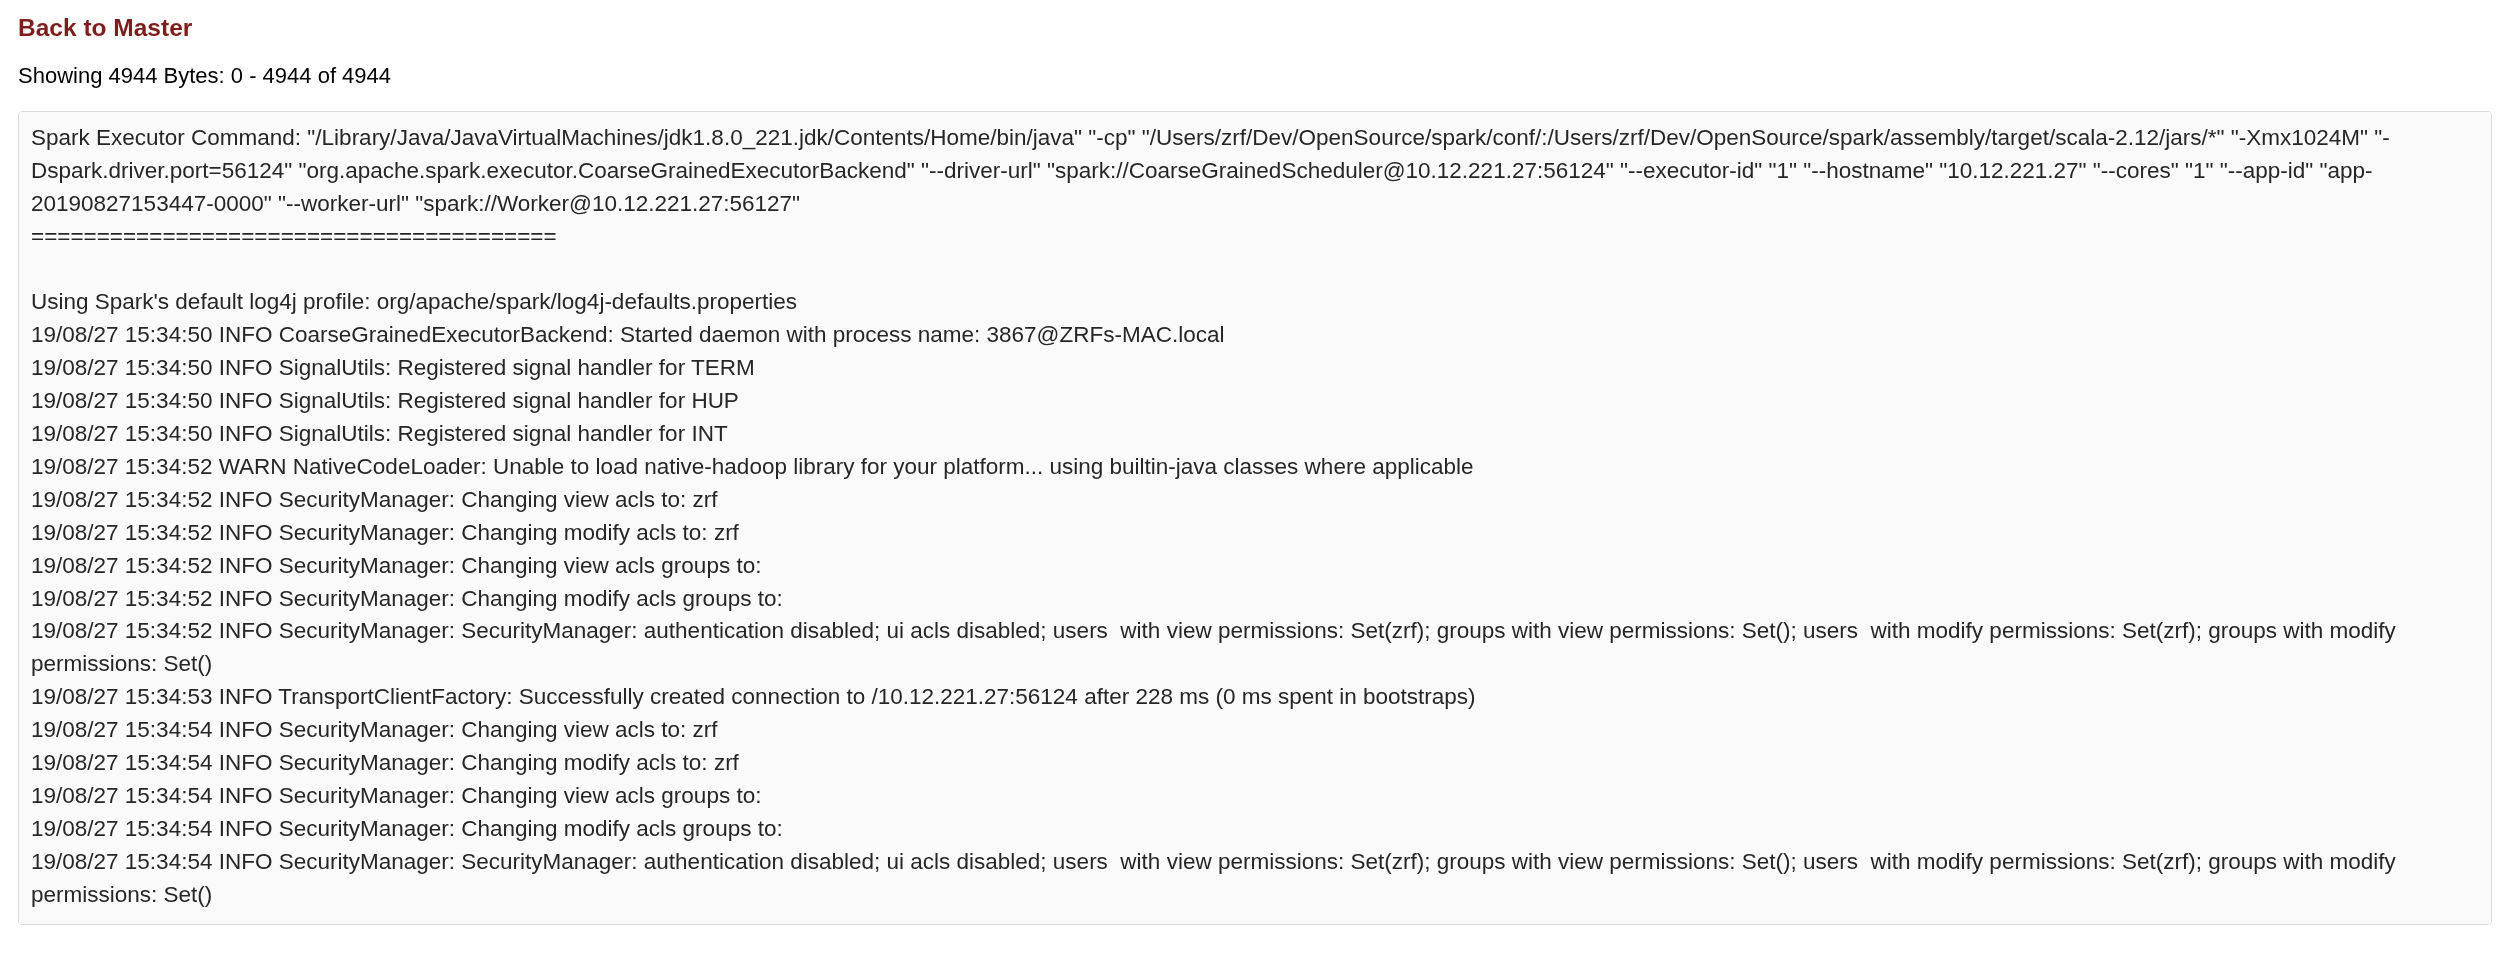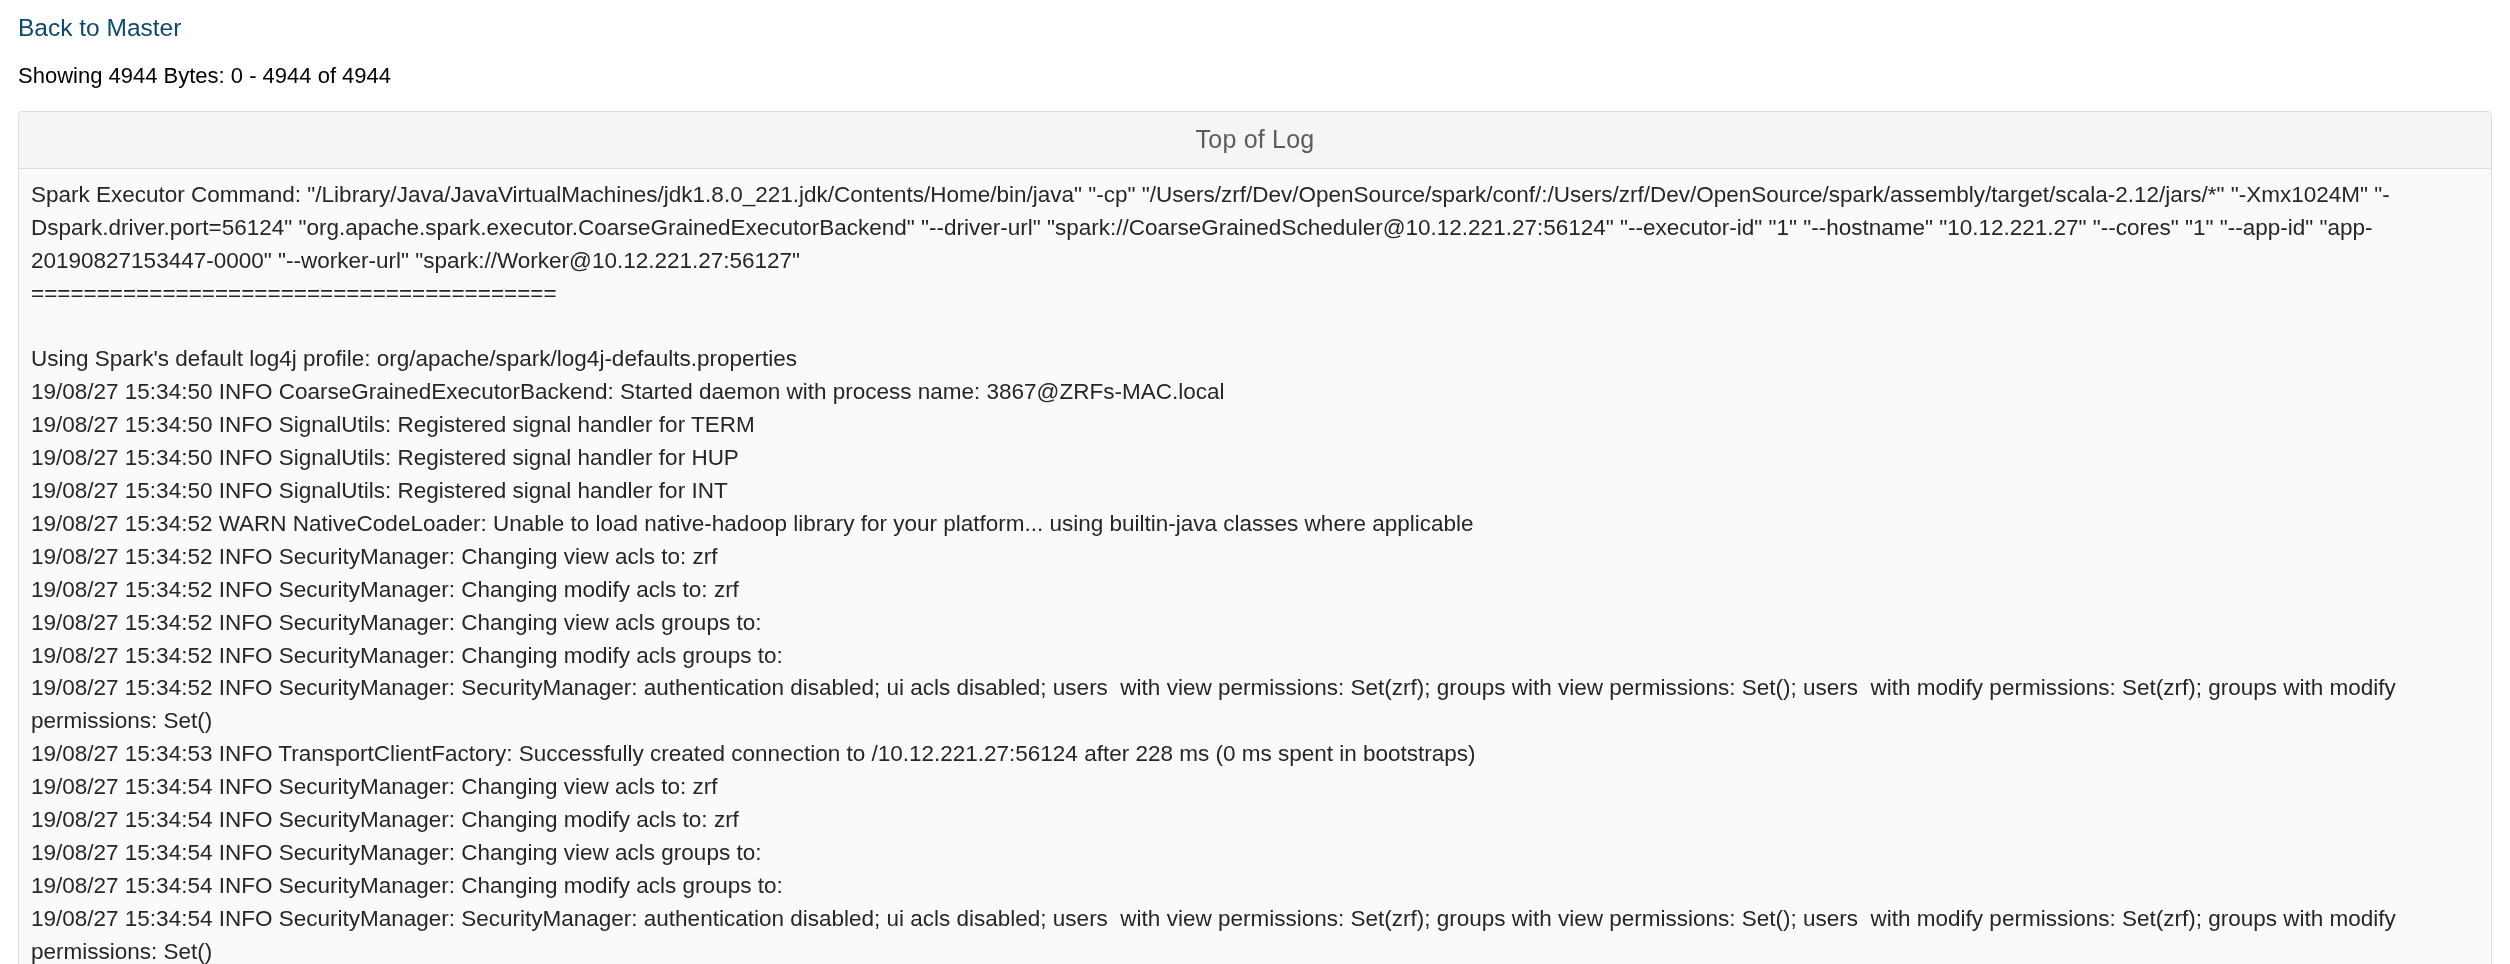--- a/index.html
+++ b/index.html
@@ -17,23 +17,24 @@
   .page {
     padding: 0 18px;
     box-sizing: border-box;
   }
   .back-link {
     display: inline-block;
     margin-top: 13px;
     margin-bottom: 0;
     font-size: 24.5px;
     line-height: 1.2;
-    color: #0c4a6e;
+    color: #7f1d1d;
     text-decoration: none;
     cursor: pointer;
+    font-weight: bold;
   }
   .showing-line {
     margin-top: 20px;
     font-size: 22px;
     line-height: 1.25;
     color: #000;
   }
   .log-panel {
     margin-top: 21px;
     border: 1px solid #dcdcdc;
@@ -72,17 +73,16 @@
 </head>
 <body>
 
 <div class="page">
 
   <a class="back-link" href="#">Back to Master</a>
 
   <div class="showing-line">Showing 4944 Bytes: 0 - 4944 of 4944</div>
 
   <div class="log-panel">
-    <div class="log-panel-header">Top of Log</div>
     <div class="log-body"><div class="log-line">Spark Executor Command: "/Library/Java/JavaVirtualMachines/jdk1.8.0_221.jdk/Contents/Home/bin/java" "-cp" "/Users/zrf/Dev/OpenSource/spark/conf/:/Users/zrf/Dev/OpenSource/spark/assembly/target/scala-2.12/jars/*" "-Xmx1024M" "-Dspark.driver.port=56124" "org.apache.spark.executor.CoarseGrainedExecutorBackend" "--driver-url" "spark://CoarseGrainedScheduler@10.12.221.27:56124" "--executor-id" "1" "--hostname" "10.12.221.27" "--cores" "1" "--app-id" "app-20190827153447-0000" "--worker-url" "spark://Worker@10.12.221.27:56127"</div><div class="log-line">========================================</div><div class="log-line blank"></div><div class="log-line">Using Spark's default log4j profile: org/apache/spark/log4j-defaults.properties</div><div class="log-line">19/08/27 15:34:50 INFO CoarseGrainedExecutorBackend: Started daemon with process name: 3867@ZRFs-MAC.local</div><div class="log-line">19/08/27 15:34:50 INFO SignalUtils: Registered signal handler for TERM</div><div class="log-line">19/08/27 15:34:50 INFO SignalUtils: Registered signal handler for HUP</div><div class="log-line">19/08/27 15:34:50 INFO SignalUtils: Registered signal handler for INT</div><div class="log-line">19/08/27 15:34:52 WARN NativeCodeLoader: Unable to load native-hadoop library for your platform... using builtin-java classes where applicable</div><div class="log-line">19/08/27 15:34:52 INFO SecurityManager: Changing view acls to: zrf</div><div class="log-line">19/08/27 15:34:52 INFO SecurityManager: Changing modify acls to: zrf</div><div class="log-line">19/08/27 15:34:52 INFO SecurityManager: Changing view acls groups to:</div><div class="log-line">19/08/27 15:34:52 INFO SecurityManager: Changing modify acls groups to:</div><div class="log-line">19/08/27 15:34:52 INFO SecurityManager: SecurityManager: authentication disabled; ui acls disabled; users  with view permissions: Set(zrf); groups with view permissions: Set(); users  with modify permissions: Set(zrf); groups with modify permissions: Set()</div><div class="log-line">19/08/27 15:34:53 INFO TransportClientFactory: Successfully created connection to /10.12.221.27:56124 after 228 ms (0 ms spent in bootstraps)</div><div class="log-line">19/08/27 15:34:54 INFO SecurityManager: Changing view acls to: zrf</div><div class="log-line">19/08/27 15:34:54 INFO SecurityManager: Changing modify acls to: zrf</div><div class="log-line">19/08/27 15:34:54 INFO SecurityManager: Changing view acls groups to:</div><div class="log-line">19/08/27 15:34:54 INFO SecurityManager: Changing modify acls groups to:</div><div class="log-line">19/08/27 15:34:54 INFO SecurityManager: SecurityManager: authentication disabled; ui acls disabled; users  with view permissions: Set(zrf); groups with view permissions: Set(); users  with modify permissions: Set(zrf); groups with modify permissions: Set()</div></div>
   </div>
 
 </div>
 
 </body></html>

